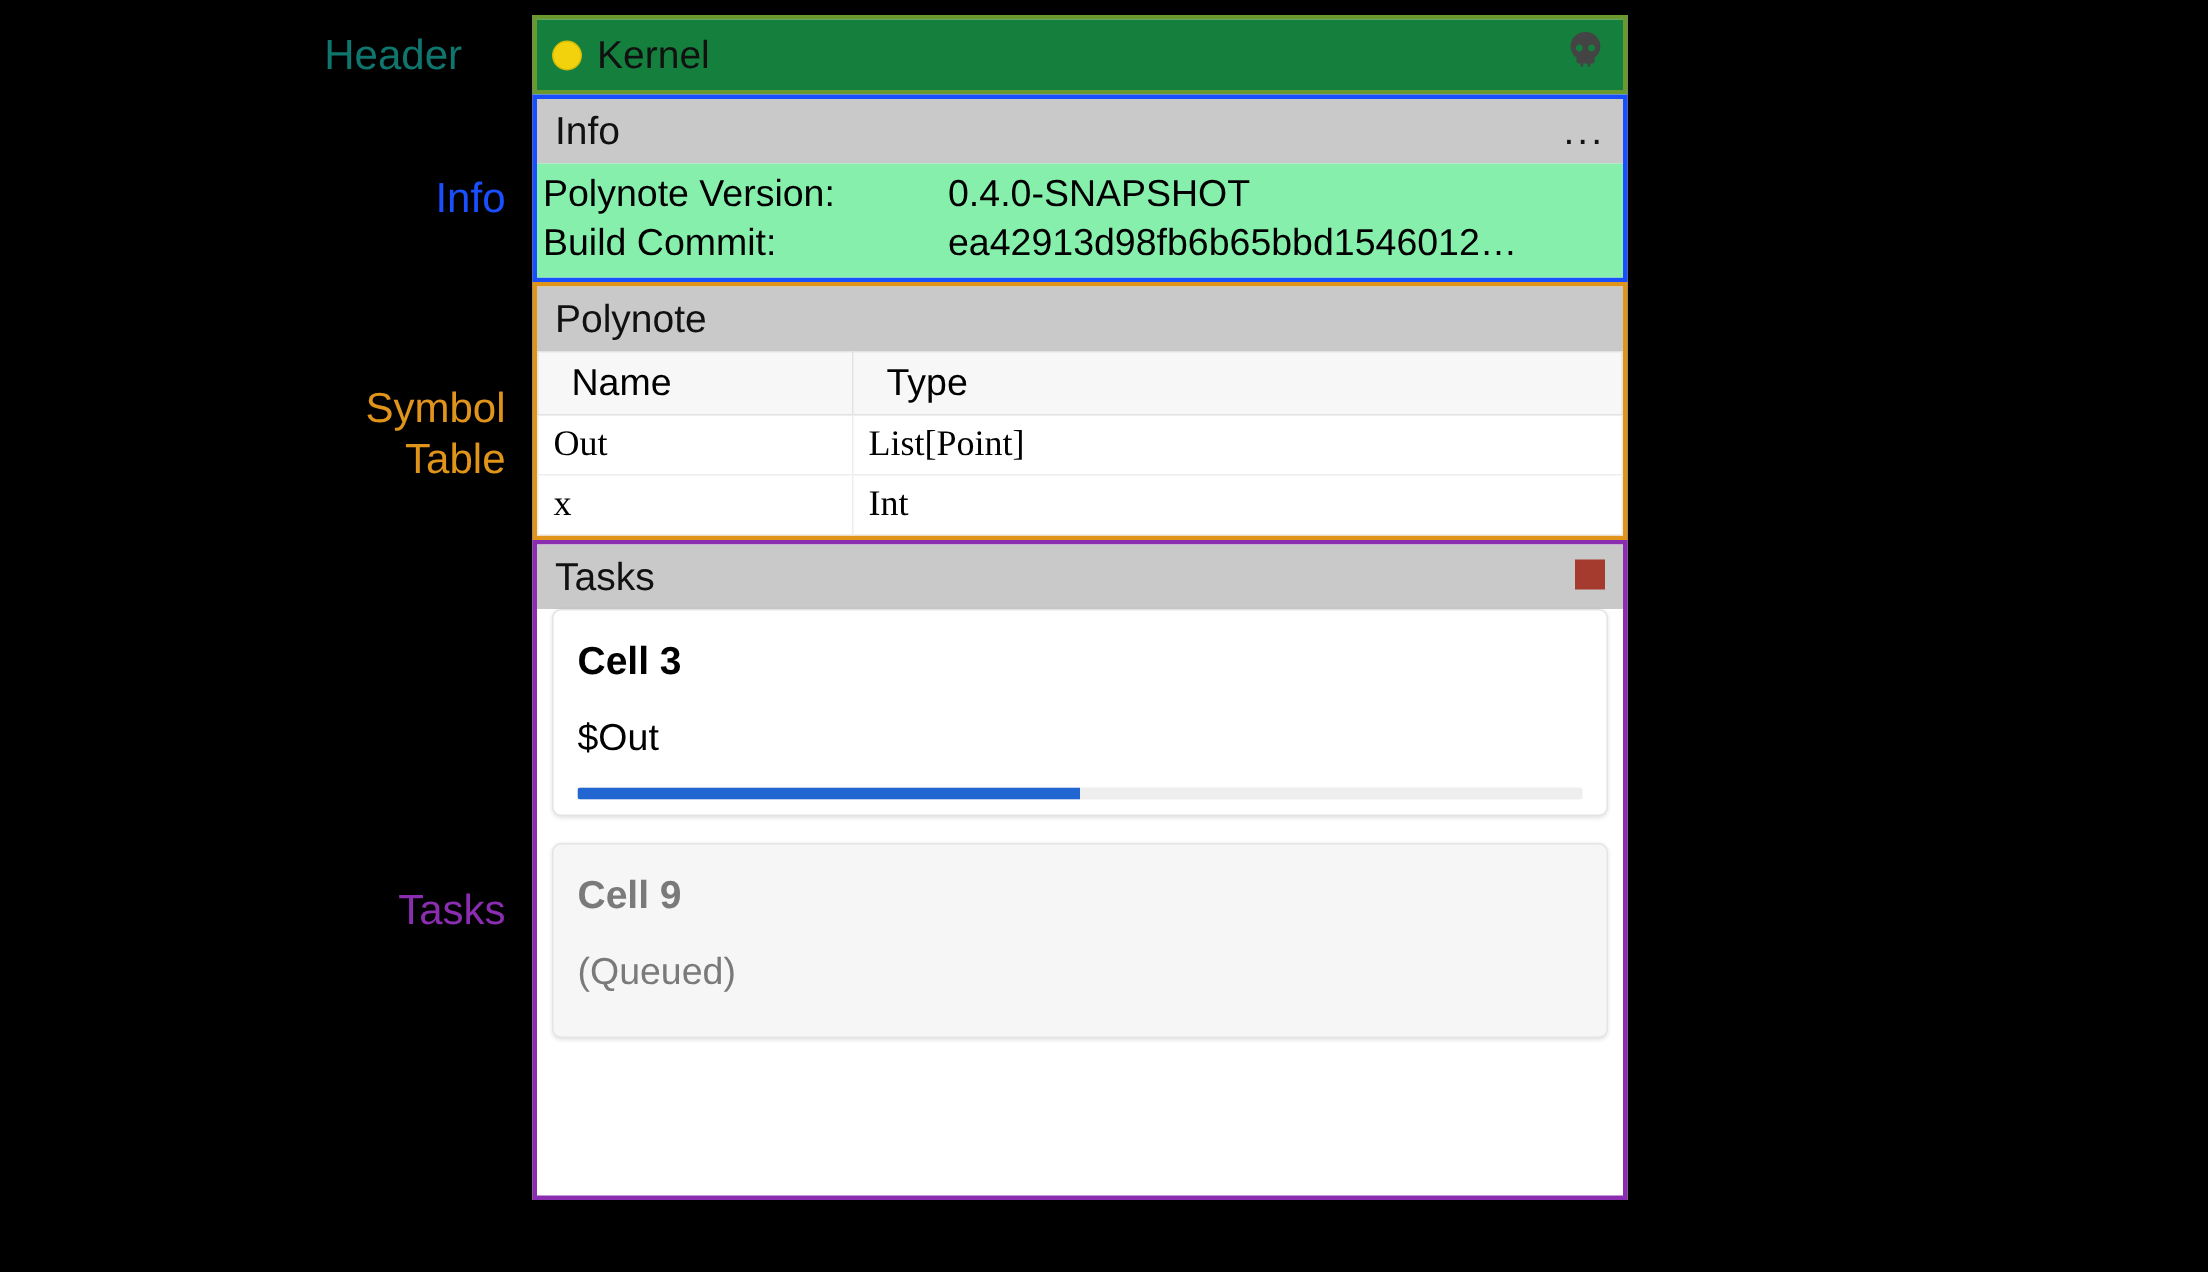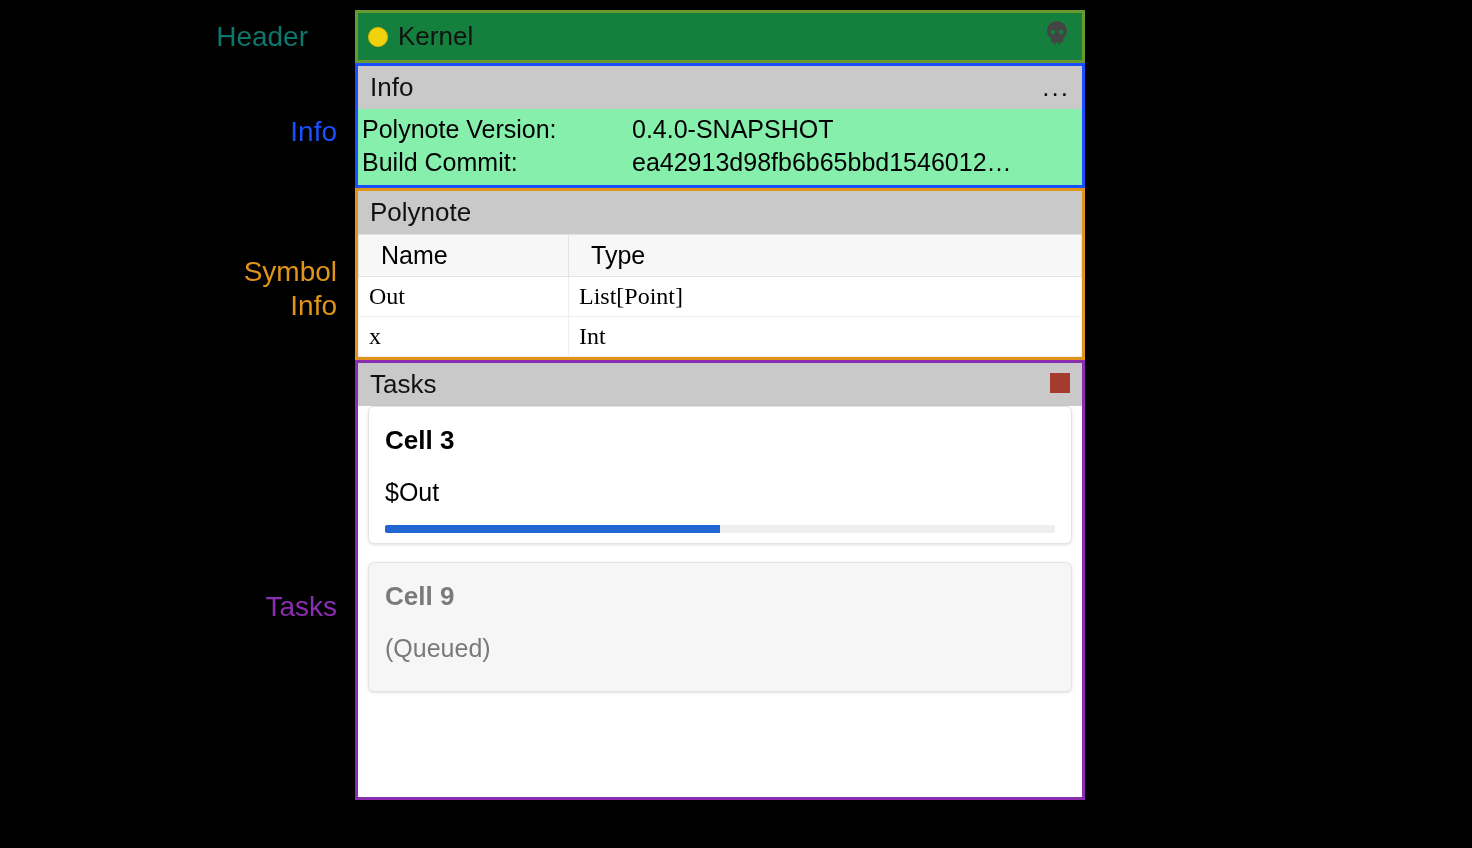--- a/index.html
+++ b/index.html
@@ -128,21 +128,21 @@
   }
 </style>
 </head>
 <body>
 
 <div class="canvas">
 
   <div class="annotation header">Header</div>
   <div class="annotation info">Info</div>
   <div class="annotation symbols" style="white-space:pre-line;">Symbol
-Info</div>
+Table</div>
   <div class="annotation tasks">Tasks</div>
 
   <div class="panel">
 
     <div class="section header-sec">
       <div class="header-row">
         <span class="status-dot"></span>
         <span class="header-title">Kernel</span>
         <span>
           <svg class="skull-icon" viewBox="0 0 24 24">

